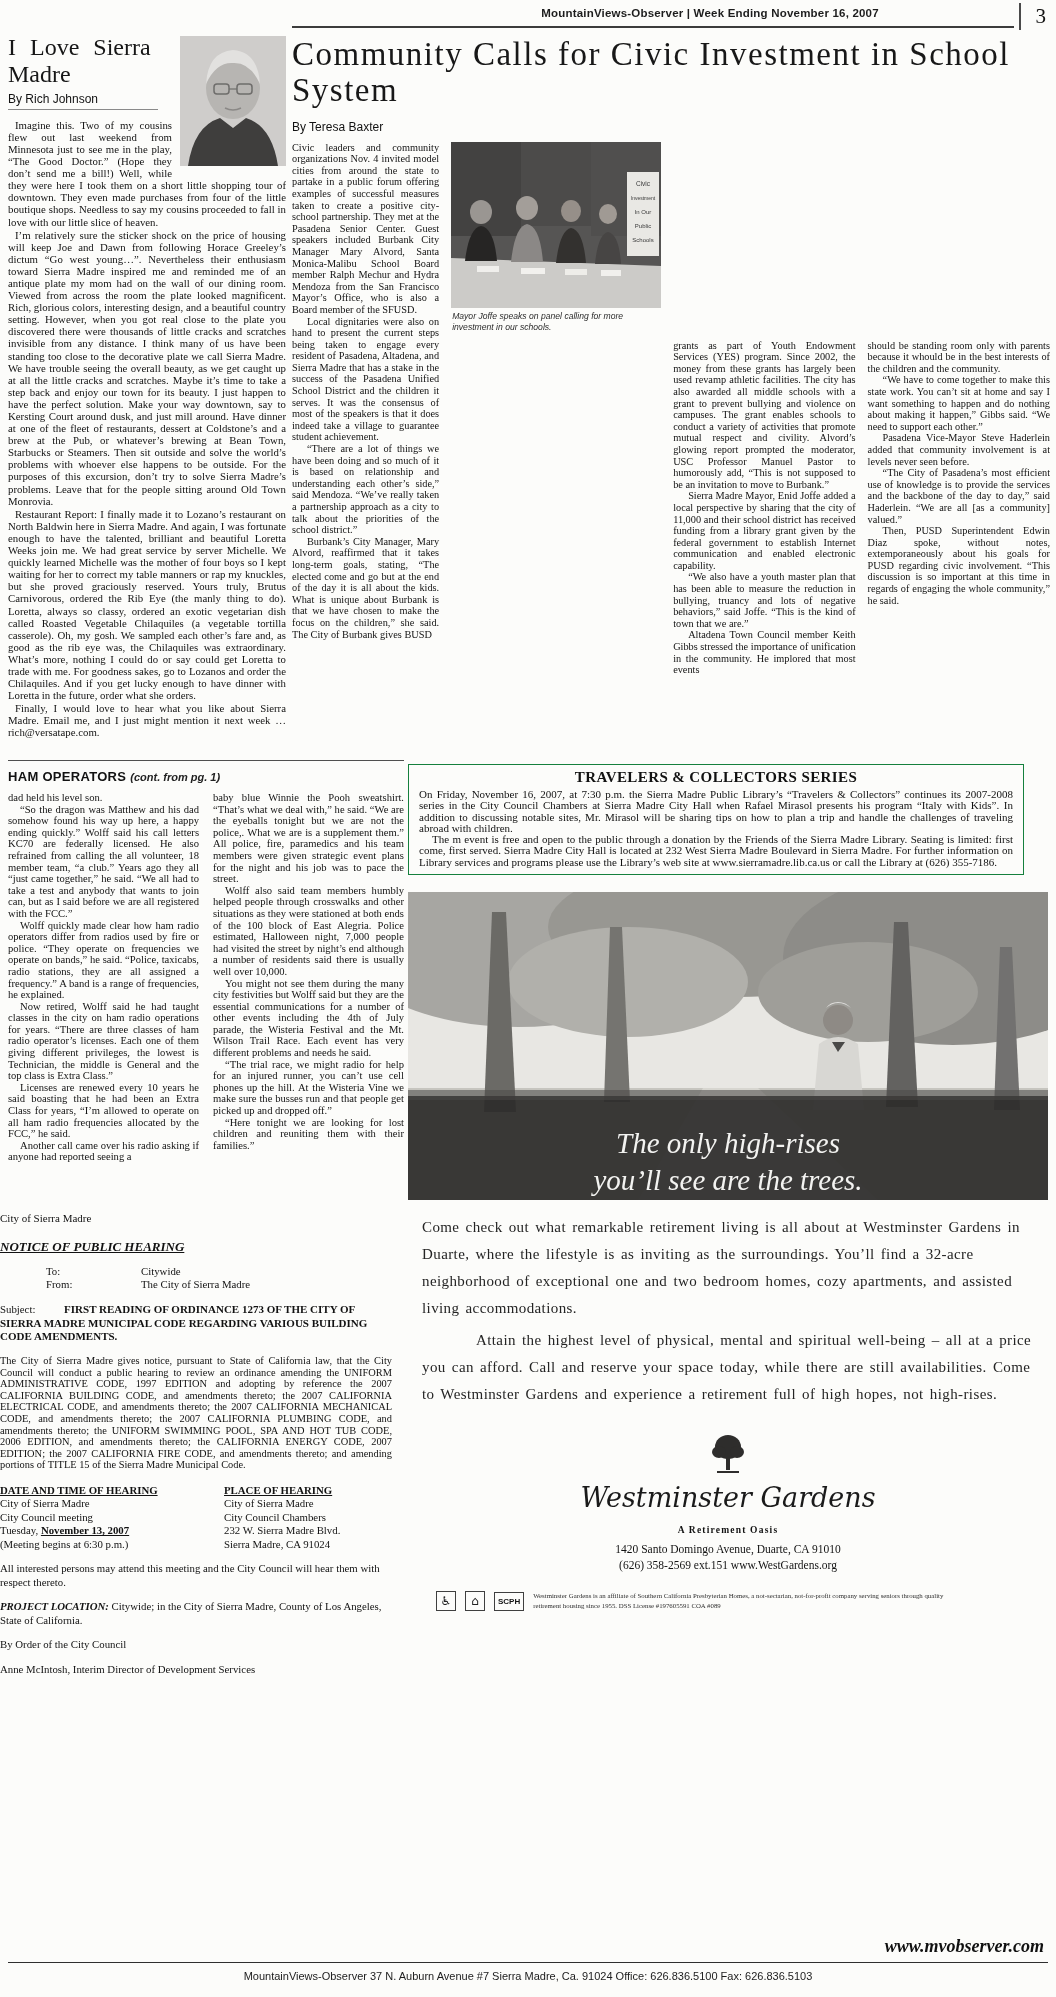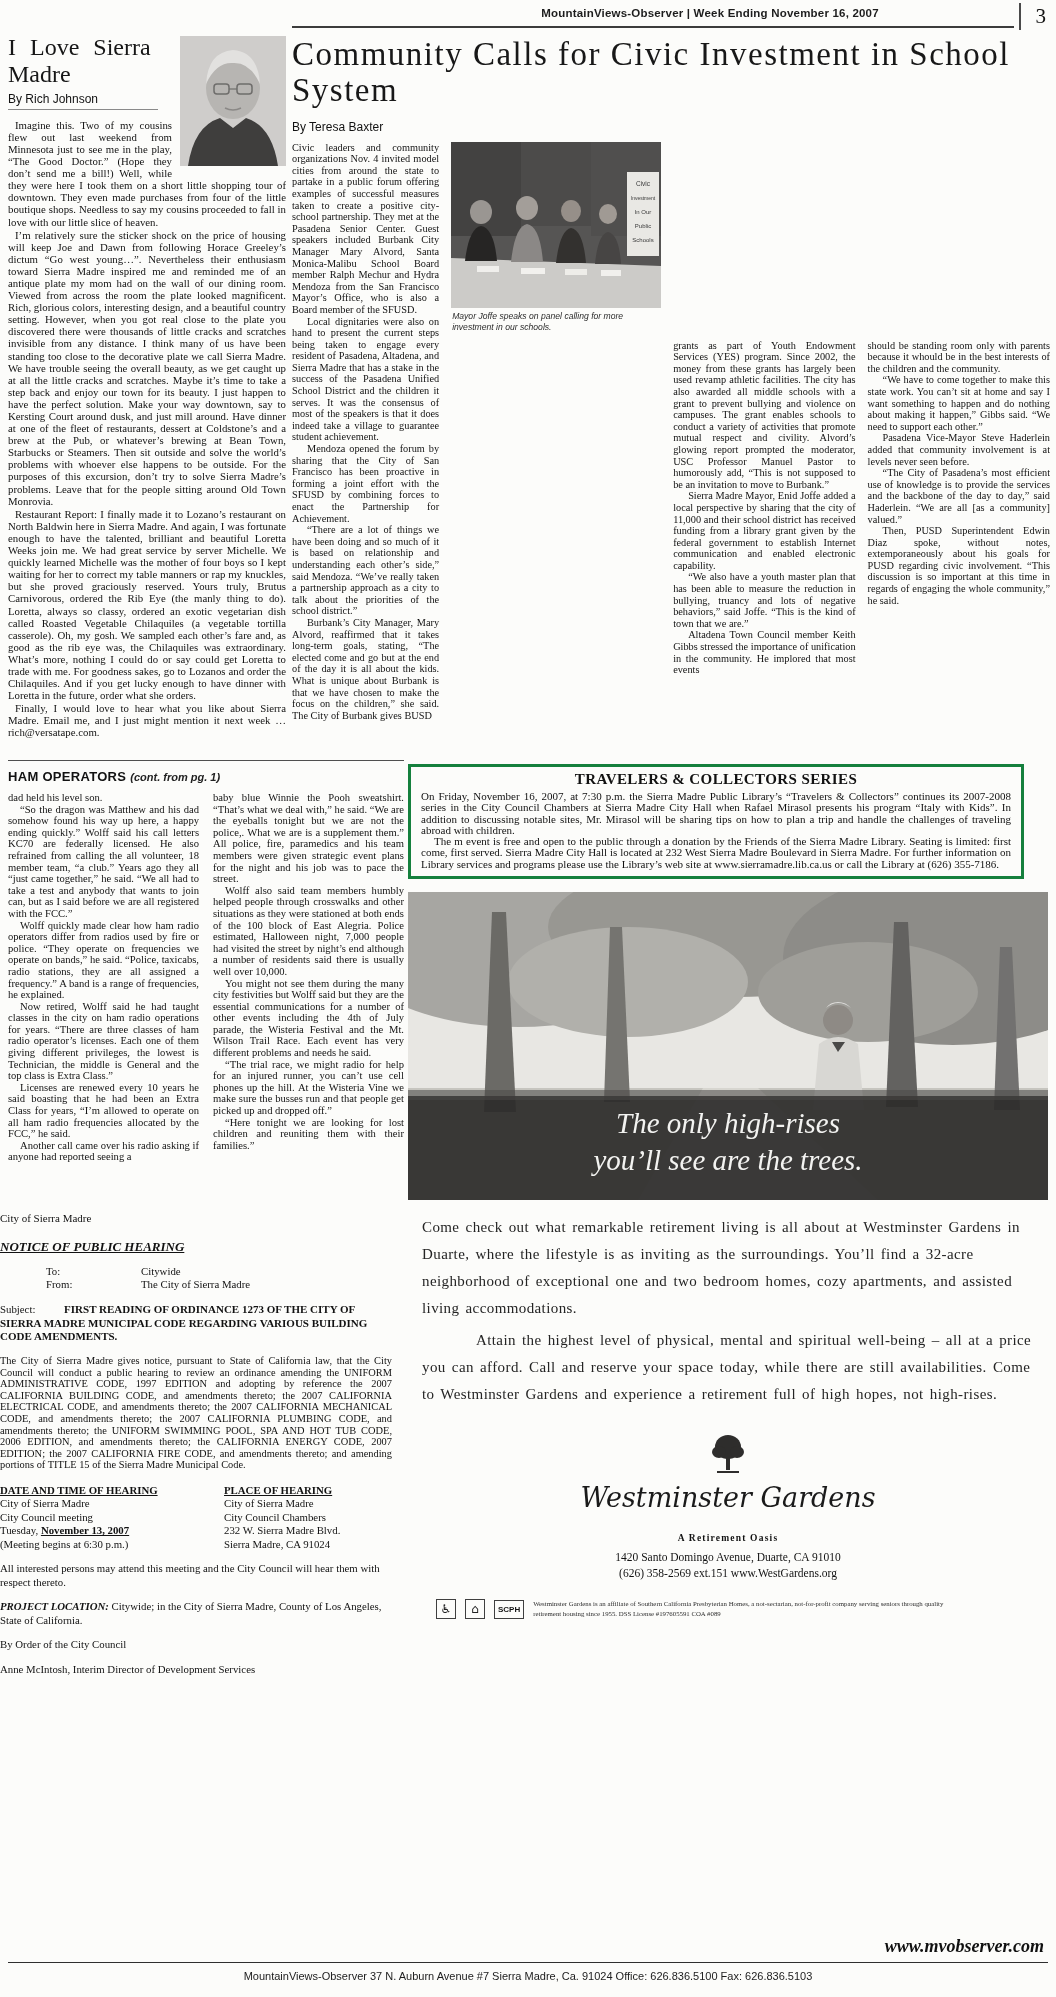--- a/index.html
+++ b/index.html
@@ -40,36 +40,36 @@
   .ham { position:absolute; left:8px; top:760px; width:396px; border-top:1px solid #4f4f4f; padding-top:6px; }
   .ham-title { font:bold 13px "Liberation Sans", sans-serif; letter-spacing:.3px;text-align:center; }
   .ham-cont { font:italic bold 11px "Liberation Sans", sans-serif; color:#222; }
   .ham .cols { display:flex; gap:14px; margin-top:7px; height:388px; overflow:hidden; }
   .ham .hc { width:191px; font-size:10.6px; line-height:11.6px; text-align:justify; }
   .ham .hc p { margin:0; text-indent:12px; }
   .ham .hc p:first-child { text-indent:0; }
 
   
   .travelers { position:absolute; left:408px; top:764px; width:616px; box-sizing:border-box;
-               border:3px solid #15803d; padding:4px 10px 6px; }
+               border:1px solid #15803d; padding:4px 10px 6px; }
   .travelers h2 { margin:0 0 3px; text-align:center; font-size:15px; letter-spacing:.4px; font-weight:bold; }
   .travelers p { margin:0; font-size:11px; line-height:11.3px; text-align:justify; }
   .travelers p + p { text-indent:13px; }
 
   
   .ad-photo { position:absolute; left:408px; top:892px; width:640px; height:308px; }
-  .overlay { position:absolute; left:0; bottom:20px; width:100%; text-align:center;
+  .overlay { position:absolute; left:0; bottom:0; width:100%; text-align:center;
              font:italic 29px/1.3 "Liberation Serif", serif; color:#f3f3f1; }
   .ad-text { position:absolute; left:408px; top:1214px; width:640px; box-sizing:border-box; padding:0 14px; }
   .ad-text p { margin:0 0 5px; font-size:15px; line-height:27px; letter-spacing:.4px; word-spacing:2px; color:#242424; }
   .ad-text p + p { text-indent:54px; }
   .ad-logo { text-align:center; margin-top:26px; }
   .tree-glyph { display:inline-block; }
   .script { font:italic 27px "DejaVu Serif", serif; color:#1a1a1a; margin-top:2px; }
-  .oasis { font:bold 9.5px "Liberation Serif", serif; letter-spacing:1.2px; margin-top:20px; }
+  .oasis { font:bold 9.5px "Liberation Serif", serif; letter-spacing:1.2px; margin-top:12px; }
   .addr { font-size:11.5px; margin-top:8px; }
   .contact { font-size:11.5px; margin-top:4px; }
   .ad-foot { display:flex; gap:9px; align-items:center; margin-top:20px; padding-left:14px; }
   .icon-box { width:18px; height:18px; border:1px solid #3f3f3f; font-size:12px; text-align:center;
               line-height:18px; color:#222; flex:0 0 auto; font-family:"DejaVu Sans", sans-serif; }
   .scph { font:bold 8px "Liberation Sans", sans-serif; border:1px solid #3f3f3f; padding:4px 3px; flex:0 0 auto; }
   .fine { font-size:6.8px; line-height:1.4; color:#2e2e2e; width:430px; }
 
   
   .notice { position:absolute; left:0; top:1212px; width:392px; font-size:10.8px; line-height:1.25; }
@@ -130,21 +130,20 @@
     </div>
   </article>
 
   <article class="civic">
     <h1>Community Calls for Civic Investment in School System</h1>
     <div class="byline">By Teresa Baxter</div>
     <div class="cols">
       <div class="col c1">
         <p>Civic leaders and community organizations Nov. 4 invited model cities from around the state to partake in a public forum offering examples of successful measures taken to create a positive city-school partnership. They met at the Pasadena Senior Center. Guest speakers included Burbank City Manager Mary Alvord, Santa Monica-Malibu School Board member Ralph Mechur and Hydra Mendoza from the San Francisco Mayor’s Office, who is also a Board member of the SFUSD.</p>
         <p>Local dignitaries were also on hand to present the current steps being taken to engage every resident of Pasadena, Altadena, and Sierra Madre that has a stake in the success of the Pasadena Unified School District and the children it serves. It was the consensus of most of the speakers is that it does indeed take a village to guarantee student achievement.</p>
-        <p>Mendoza opened the forum by sharing that the City of San Francisco has been proactive in forming a joint effort with the SFUSD by combining forces to enact the Partnership for Achievement.</p>
         <p>“There are a lot of things we have been doing and so much of it is based on relationship and understanding each other’s side,” said Mendoza. “We’ve really taken a partnership approach as a city to talk about the priorities of the school district.”</p>
         <p>Burbank’s City Manager, Mary Alvord, reaffirmed that it takes long-term goals, stating, “The elected come and go but at the end of the day it is all about the kids. What is unique about Burbank is that we have chosen to make the focus on the children,” she said. The City of Burbank gives BUSD</p>
       </div>
       <div class="photo-block">
         <div class="panel-photo">
           <svg width="210" height="192" viewBox="0 0 210 192">
             <rect width="210" height="192" fill="#565554"></rect>
             <rect width="210" height="110" fill="#4c4b4a"></rect>
             <rect x="0" y="0" width="70" height="120" fill="#434241"></rect>
             <rect x="140" y="0" width="70" height="120" fill="#504f4e"></rect>

